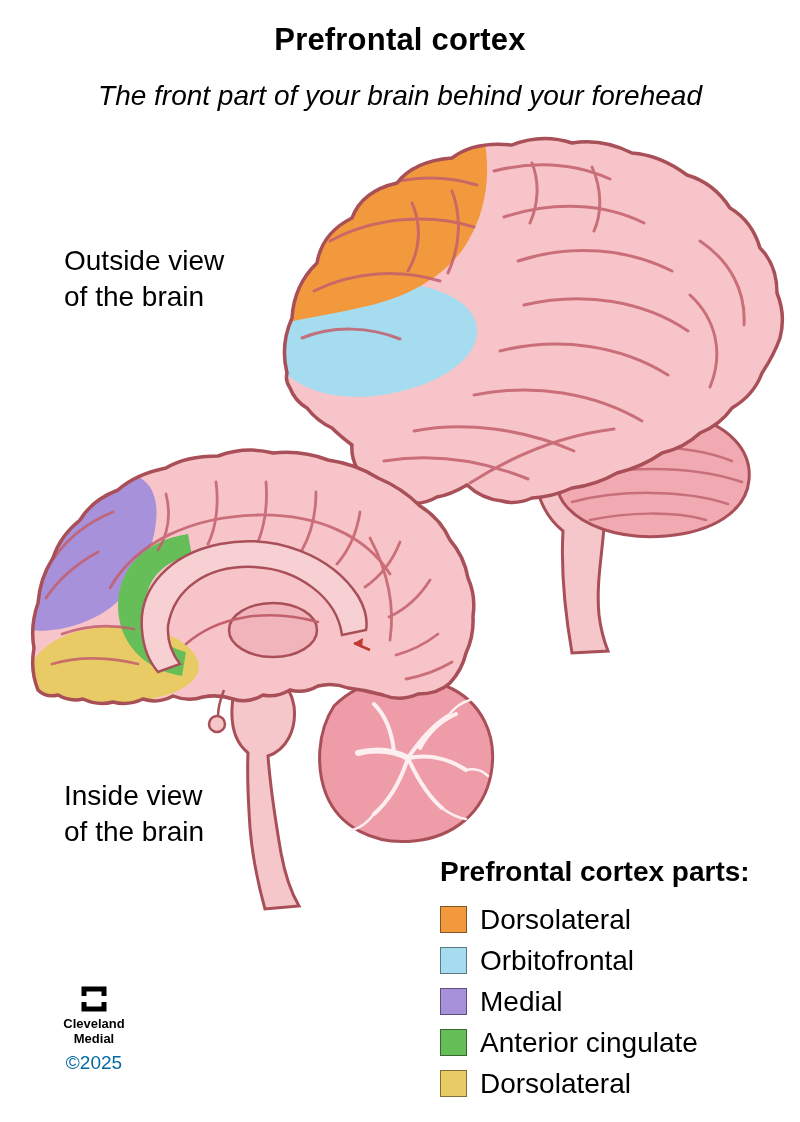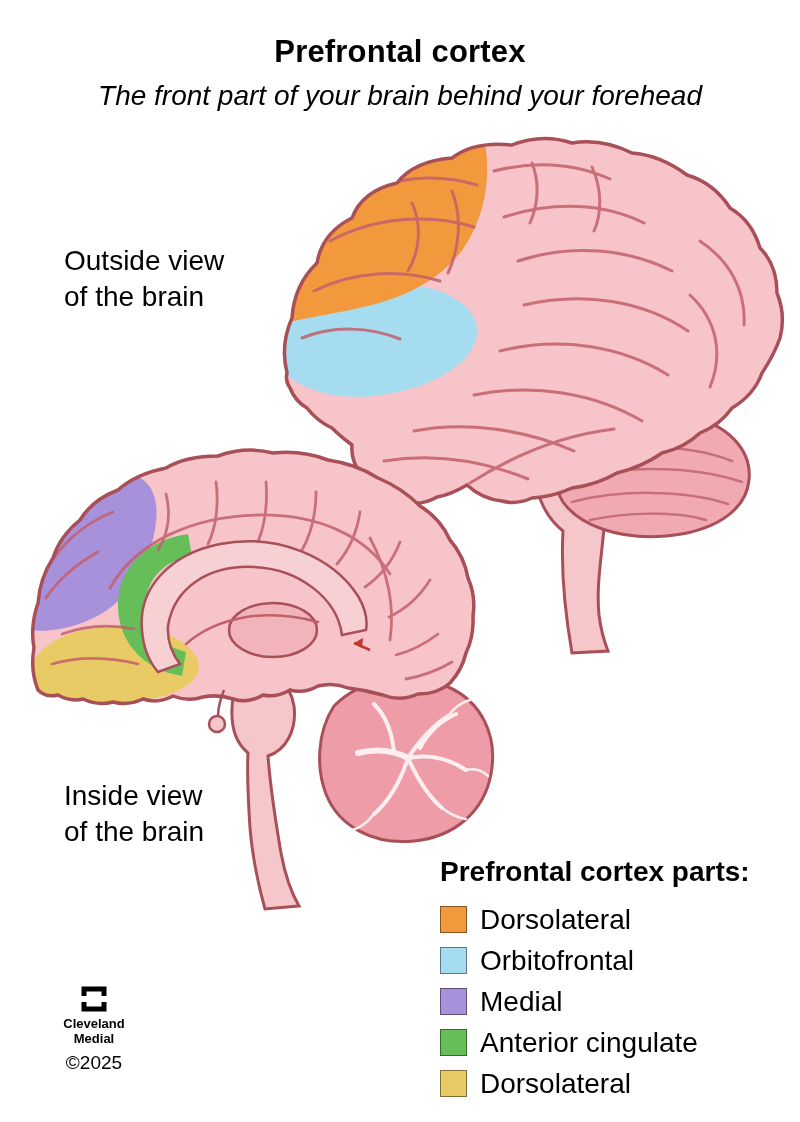--- a/index.html
+++ b/index.html
@@ -1,33 +1,33 @@
 <!DOCTYPE html>
 <html><head>
 <meta charset="utf-8">
 <style>
   html,body{margin:0;padding:0;background:#fff;}
   .canvas{position:relative;width:800px;height:1122px;background:#ffffff;overflow:hidden;
           font-family:"Liberation Sans",sans-serif;color:#000;}
-  .page-title{position:absolute;top:34px;left:0;width:100%;text-align:center;
+  .page-title{position:absolute;top:22px;left:0;width:100%;text-align:center;
               font-size:31px;font-weight:bold;letter-spacing:.2px;}
   .page-subtitle{position:absolute;top:80px;left:0;width:100%;text-align:center;
                  font-size:28px;font-style:italic;}
   .view-label{position:absolute;font-size:28px;line-height:1.28;}
   .outside-label{left:64px;top:243px;}
   .inside-label{left:64px;top:778px;}
   .legend-heading{position:absolute;left:440px;top:856px;font-size:28px;font-weight:bold;}
   .legend{position:absolute;left:440px;top:899px;}
   .legend-row{display:flex;align-items:center;height:41px;}
   .swatch{width:27px;height:27px;margin-right:13px;border:1px solid rgba(0,0,0,.45);
           box-sizing:border-box;flex:0 0 auto;}
   .legend-label{font-size:28px;white-space:nowrap;}
   .footer{position:absolute;left:28px;top:986px;width:132px;text-align:center;}
   .brand{font-size:13px;font-weight:bold;line-height:1.18;}
-  .copyright{font-size:19px;color:#000000;margin-top:5px;}
+  .copyright{font-size:19px;color:#0369a1;margin-top:5px;}
   .brain-svg{position:absolute;pointer-events:none;}
 </style>
 </head>
 <body>
 
 <div class="canvas">
 
   <div class="page-title">Prefrontal cortex</div>
   <div class="page-subtitle">The front part of your brain behind your forehead</div>
 

